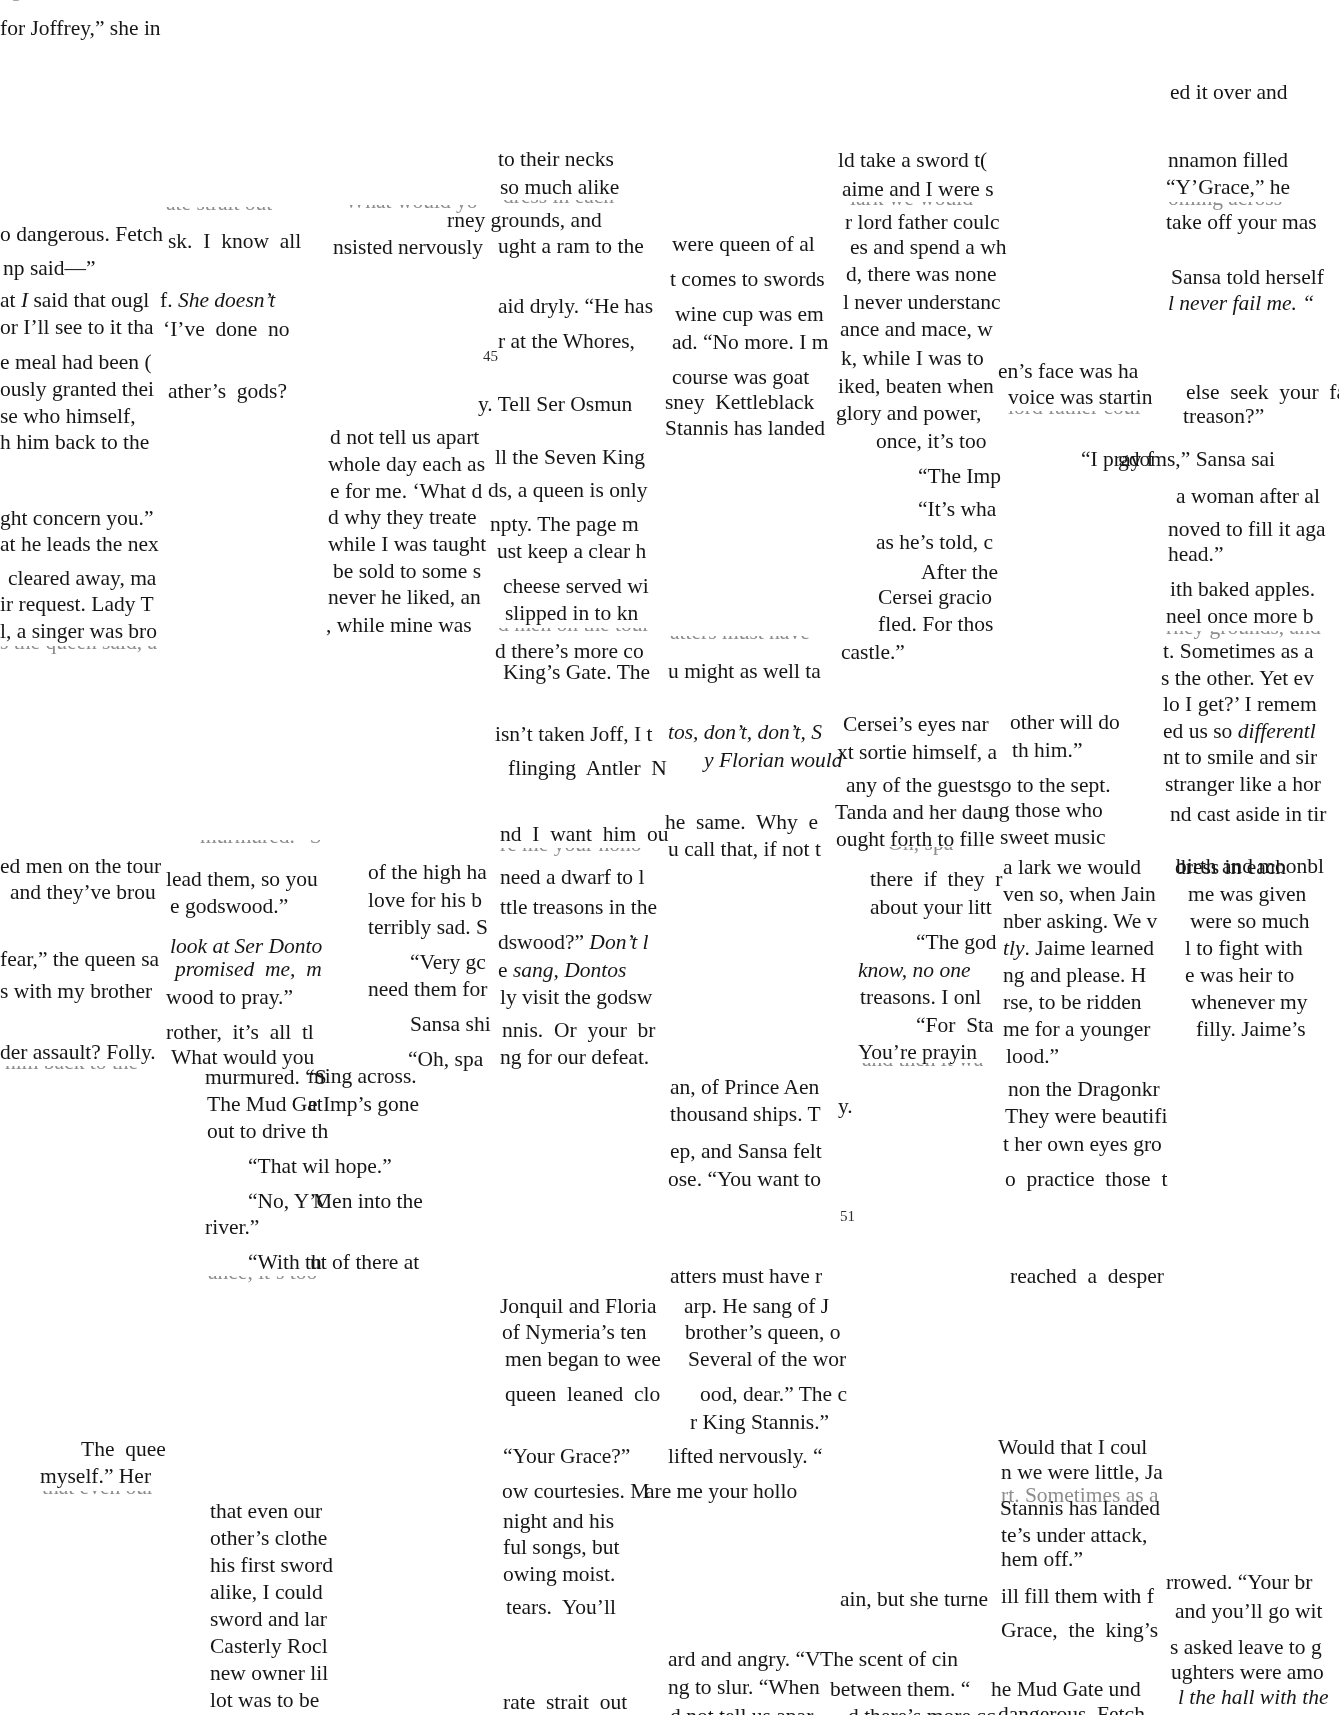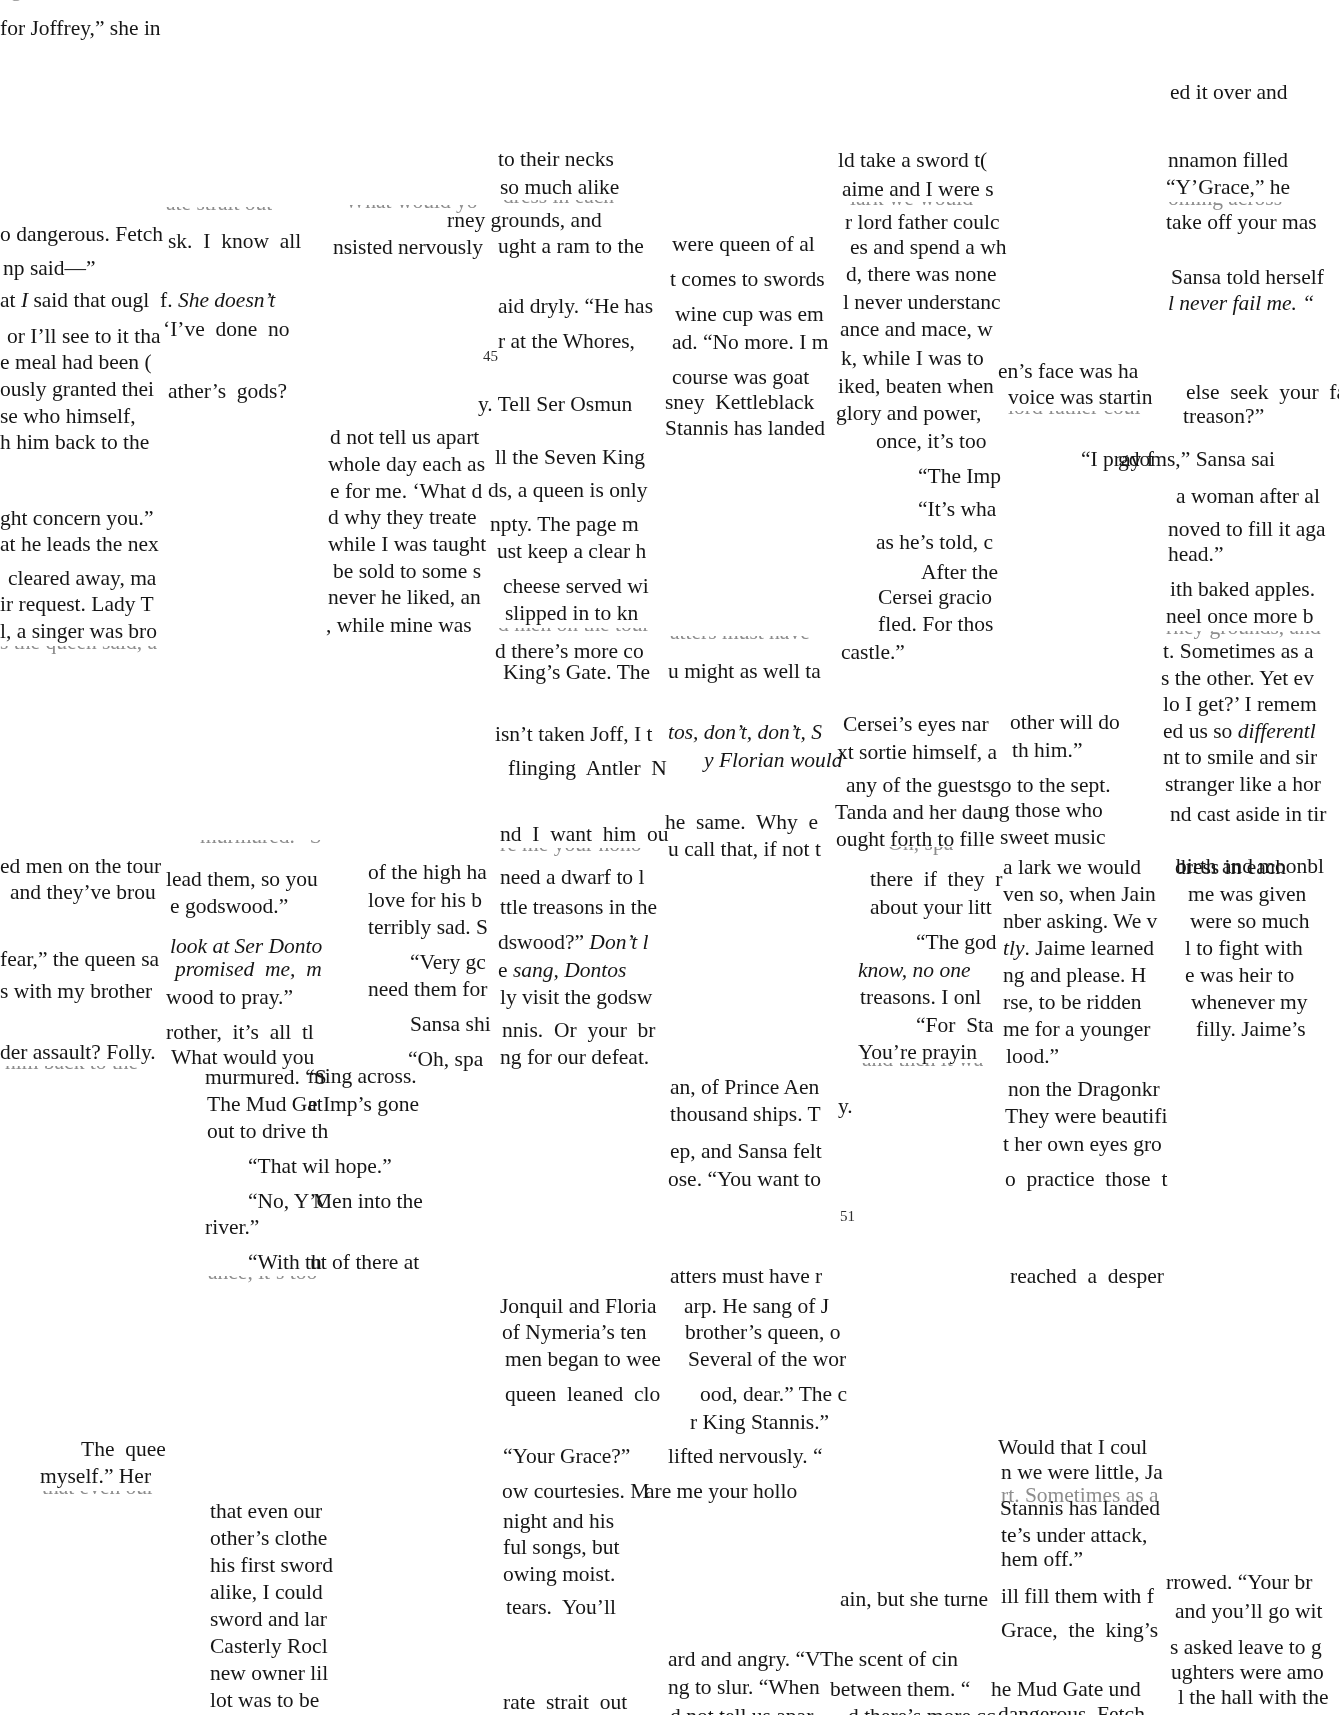--- a/index.html
+++ b/index.html
@@ -29,21 +29,21 @@
       <div class="line faded clip" style="left: 0px; top: -7px;"><span class="inner">ng for our defeat.</span></div>
       <div class="line" style="left: 0px; top: 18px;"><span class="inner">for Joffrey,” she in</span></div>
     </div>
     <div class="frag">
       <div class="line" style="left: 1170px; top: 82px;"><span class="inner">ed it over and</span></div>
     </div>
     <div class="frag">
       <div class="line" style="left: 0px; top: 224px;"><span class="inner">o dangerous. Fetch</span></div>
       <div class="line" style="left: 3px; top: 258px;"><span class="inner">np said—”</span></div>
       <div class="line" style="left: 0px; top: 290px;"><span class="inner"><span>at </span><span class="it">I</span><span> said that ougl</span></span></div>
-      <div class="line" style="left: 0px; top: 326px; padding-left: 7px;"><span class="inner">or I’ll see to it tha</span></div>
+      <div class="line" style="left: 0px; top: 317px;"><span class="inner">or I’ll see to it tha</span></div>
       <div class="line" style="left: 0px; top: 352px;"><span class="inner">e meal had been (</span></div>
       <div class="line" style="left: 0px; top: 379px;"><span class="inner">ously granted thei</span></div>
       <div class="line" style="left: 0px; top: 406px;"><span class="inner">se who himself,</span></div>
       <div class="line" style="left: 0px; top: 432px;"><span class="inner">h him back to the</span></div>
       <div class="line" style="left: 0px; top: 508px;"><span class="inner">ght concern you.”</span></div>
       <div class="line" style="left: 0px; top: 534px;"><span class="inner">at he leads the nex</span></div>
       <div class="line" style="left: 8px; top: 568px;"><span class="inner">cleared away, ma</span></div>
       <div class="line" style="left: 0px; top: 594px;"><span class="inner">ir request. Lady T</span></div>
       <div class="line" style="left: 0px; top: 621px;"><span class="inner">l, a singer was bro</span></div>
       <div class="line faded clip" style="left: 0px; top: 646px;"><span class="inner">s the queen said, a</span></div>
@@ -271,21 +271,21 @@
       <div class="line" style="left: 1001px; top: 1586px;"><span class="inner">ill fill them with f</span></div>
       <div class="line" style="left: 1001px; top: 1620px;"><span class="inner">Grace,  the  king’s</span></div>
       <div class="line" style="left: 991px; top: 1679px;"><span class="inner">he Mud Gate und</span></div>
       <div class="line" style="left: 998px; top: 1704px;"><span class="inner">dangerous. Fetch</span></div>
     </div>
     <div class="frag">
       <div class="line" style="left: 1166px; top: 1572px;"><span class="inner">rrowed. “Your br</span></div>
       <div class="line" style="left: 1175px; top: 1601px;"><span class="inner">and you’ll go wit</span></div>
       <div class="line" style="left: 1170px; top: 1637px;"><span class="inner">s asked leave to g</span></div>
       <div class="line" style="left: 1171px; top: 1662px;"><span class="inner">ughters were amo</span></div>
-      <div class="line" style="left: 1178px; top: 1687px;"><span class="inner">l the hall with the</span></div>
+      <div class="line" style="left: 1178px; top: 1687px; font-style: italic;"><span class="inner">l the hall with the</span></div>
     </div>
     <div class="frag">
       <div class="line" style="left: 840px; top: 1589px;"><span class="inner">ain, but she turne</span></div>
       <div class="line" style="left: 668px; top: 1649px;"><span class="inner">ard and angry. “V</span></div>
       <div class="line" style="left: 820px; top: 1649px;"><span class="inner">The scent of cin</span></div>
       <div class="line" style="left: 668px; top: 1677px;"><span class="inner">ng to slur. “When</span></div>
       <div class="line" style="left: 830px; top: 1679px;"><span class="inner">between them. “</span></div>
       <div class="line" style="left: 670px; top: 1706px;"><span class="inner">d not tell us apar</span></div>
       <div class="line" style="left: 848px; top: 1706px;"><span class="inner">d there’s more cc</span></div>
     </div>

